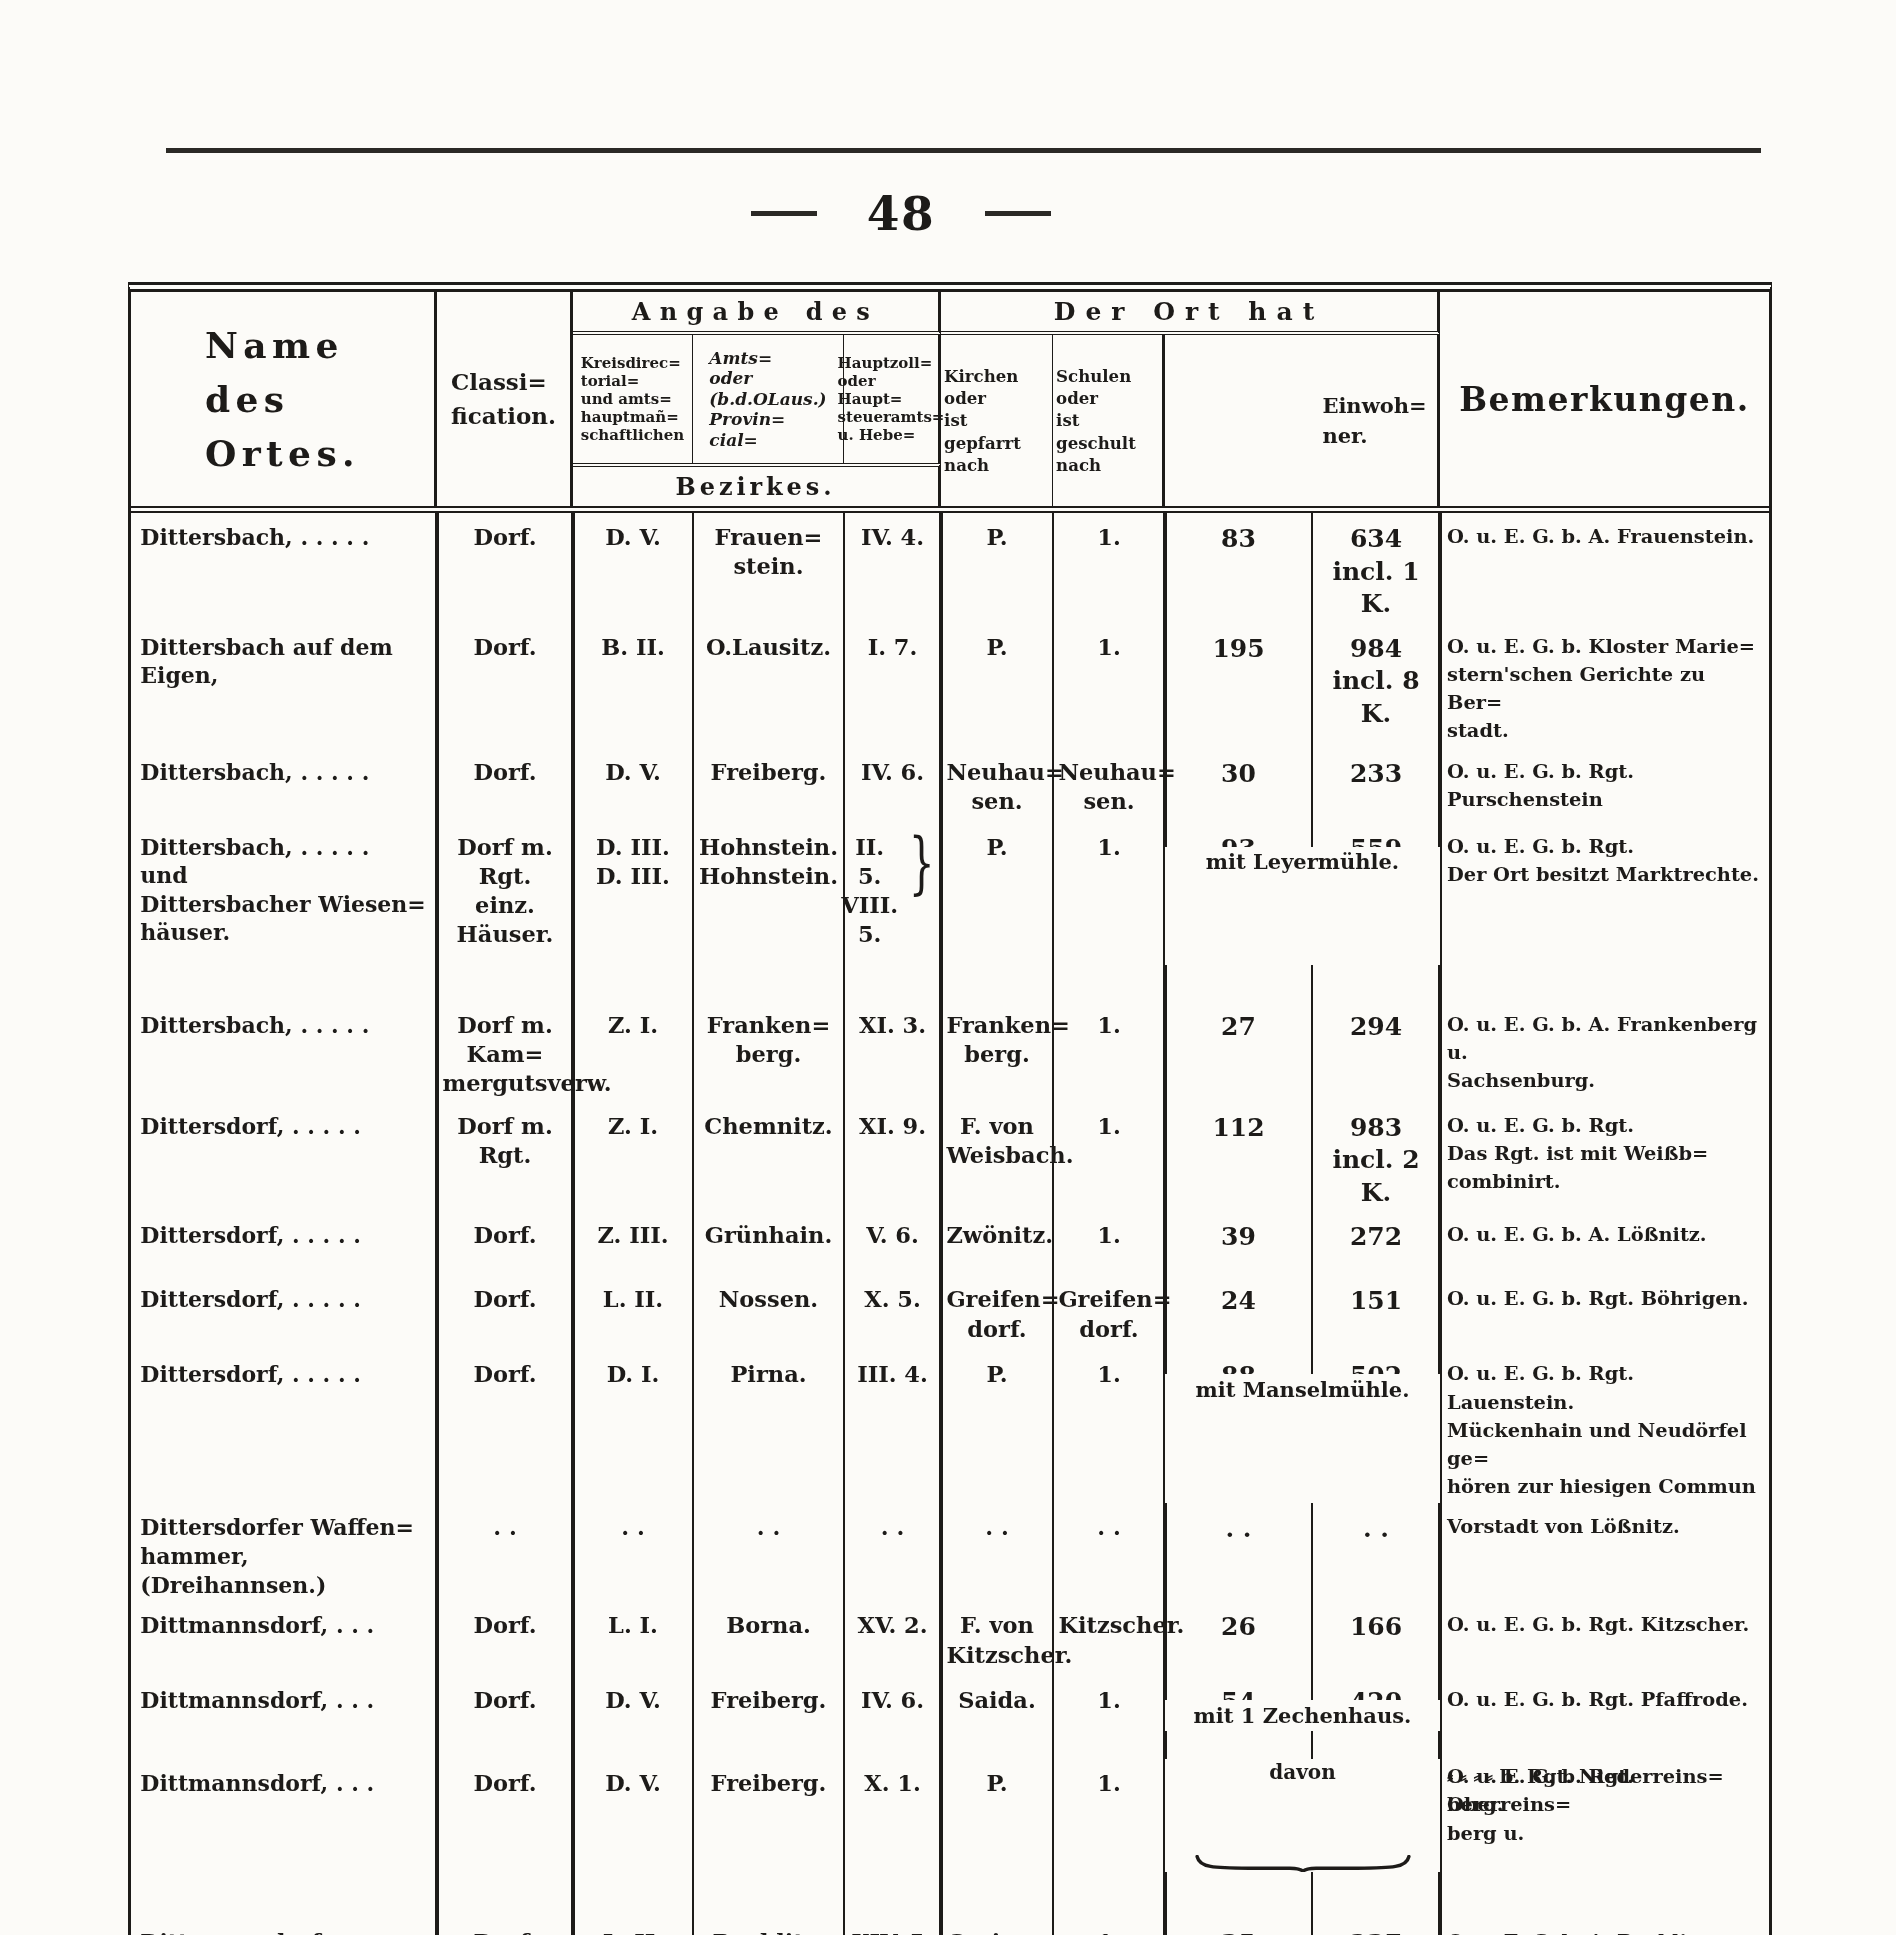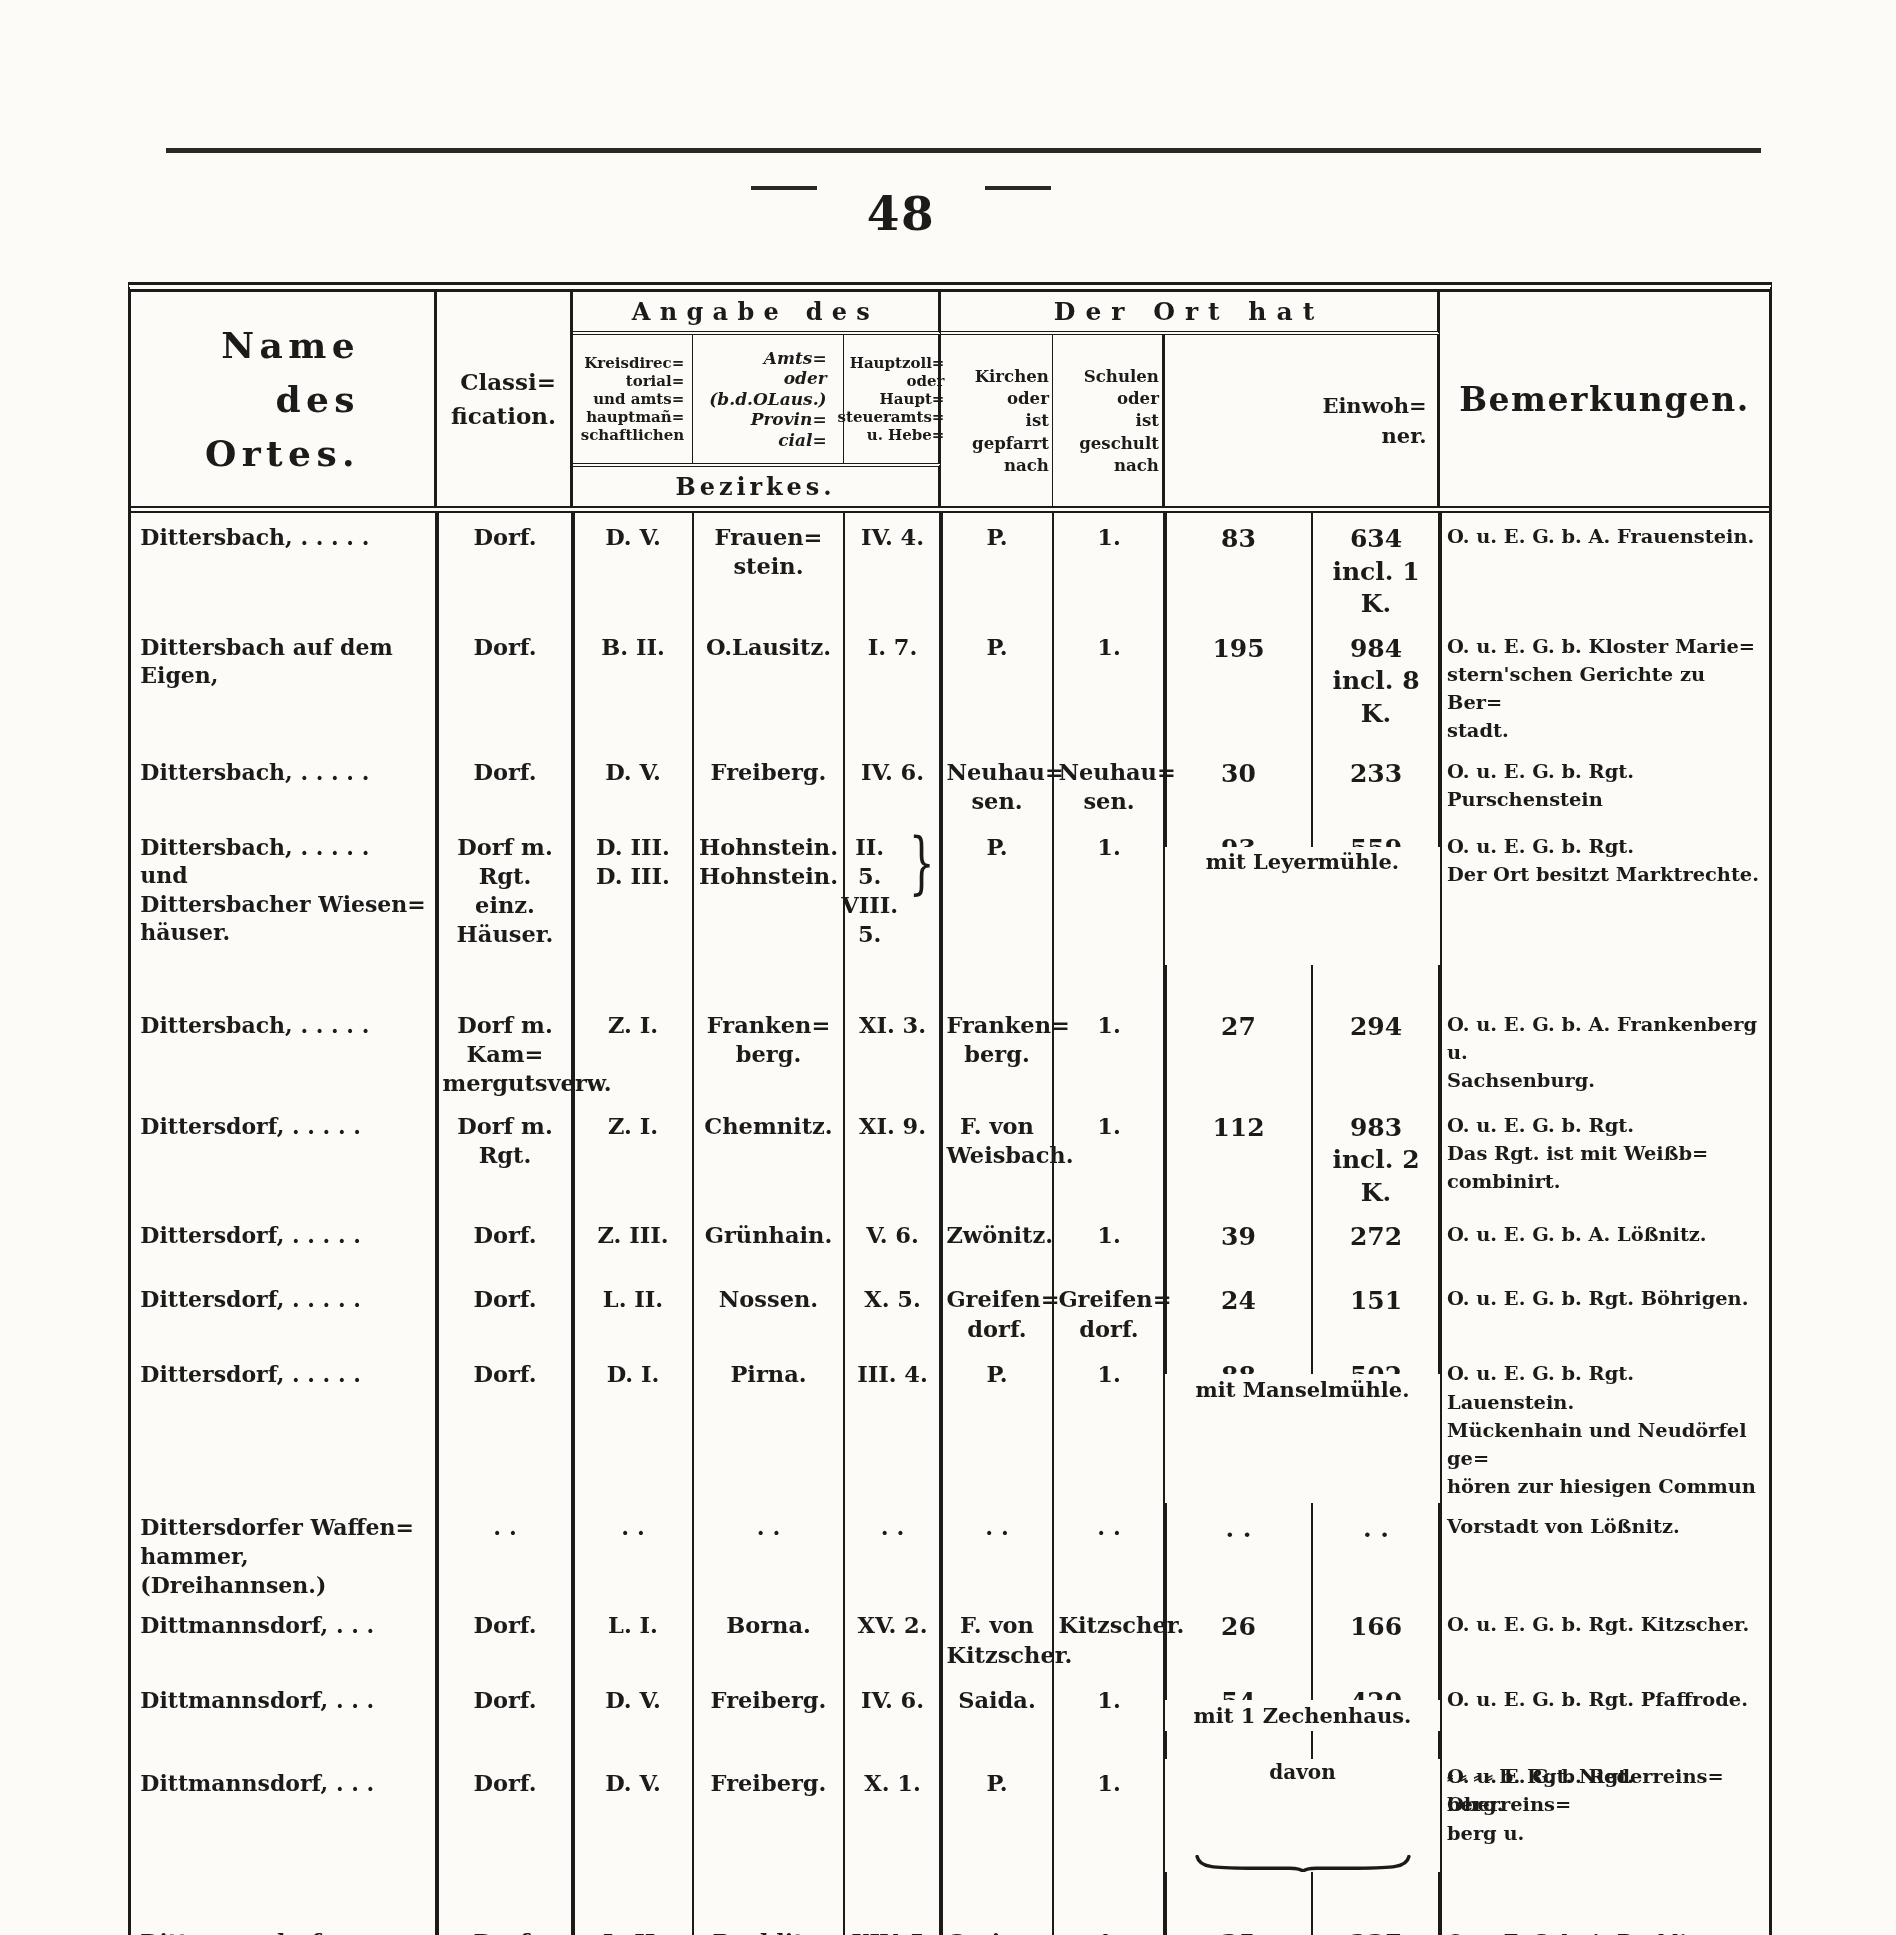--- a/index.html
+++ b/index.html
@@ -11,21 +11,21 @@
     width:1897px;height:2168px;position:relative;
     background:var(--paper);
     font-family:"DejaVu Serif","Liberation Serif",serif;
     color:var(--ink);
     font-weight:700;
   }
   
   .page-top-rule{position:absolute;left:166px;top:148px;width:1595px;height:4.6px;background:#2b2926;}
   .pagenum-row{
     position:absolute;left:128px;top:186px;width:1638px;
-    display:flex;justify-content:center;gap:50px;
+    display:flex;justify-content:center;align-items:center;gap:50px;
     transform:translateX(-46px);
   }
   .pagenum{font-size:47px;font-weight:700;letter-spacing:1.5px;}
   .dashline{width:66px;height:4.3px;background:#2b2926;}
   
   .tbl{
     position:absolute;left:128px;top:282px;width:1638px;
     border-left:3.5px solid var(--ink);
     border-right:3.5px solid var(--ink);
     border-top:10.5px double var(--ink);
@@ -33,21 +33,21 @@
     background:transparent;
   }
   
   .hdr{
     display:grid;
     grid-template-columns:306px 136px 120px 151px 97px 112px 112px 147px 128px 329px;
     grid-template-rows:43px minmax(128px,auto) 43px;
     border-bottom:7px double var(--ink);
   }
   .hc{
-    display:flex;align-items:center;justify-content:center;text-align:right;
+    display:flex;align-items:center;justify-content:center;text-align:left;
     white-space:pre-line;padding:2.3px 3.1px;box-sizing:border-box;
   }
   .hname   {grid-area:1/1/4/2;font-size:36px;letter-spacing:5.4px;line-height:1.5;border-right:3.5px solid var(--ink);}
   .hclass  {grid-area:1/2/4/3;font-size:23px;line-height:1.5;border-right:3.5px solid var(--ink);}
   .hangabe {grid-area:1/3/2/6;font-size:24px;letter-spacing:9.3px;border-bottom:4.3px double var(--ink);border-right:3.5px solid var(--ink);}
   .hkreis  {grid-area:2/3/3/4;font-size:15px;line-height:1.2;border-right:1.9px solid var(--ink);}
   .hamt    {grid-area:2/4/3/5;font-size:17px;line-height:1.2;border-right:1.9px solid var(--ink);font-style:italic;}
   .hzoll   {grid-area:2/5/3/6;font-size:15px;line-height:1.2;border-right:3.5px solid var(--ink);}
   .hbez    {grid-area:3/3/4/6;font-size:24px;letter-spacing:3.9px;border-top:4.3px double var(--ink);border-right:3.5px solid var(--ink);}
   .horthat {grid-area:1/6/2/10;font-size:25px;letter-spacing:10px;border-bottom:4.3px double var(--ink);border-right:3.5px solid var(--ink);}

